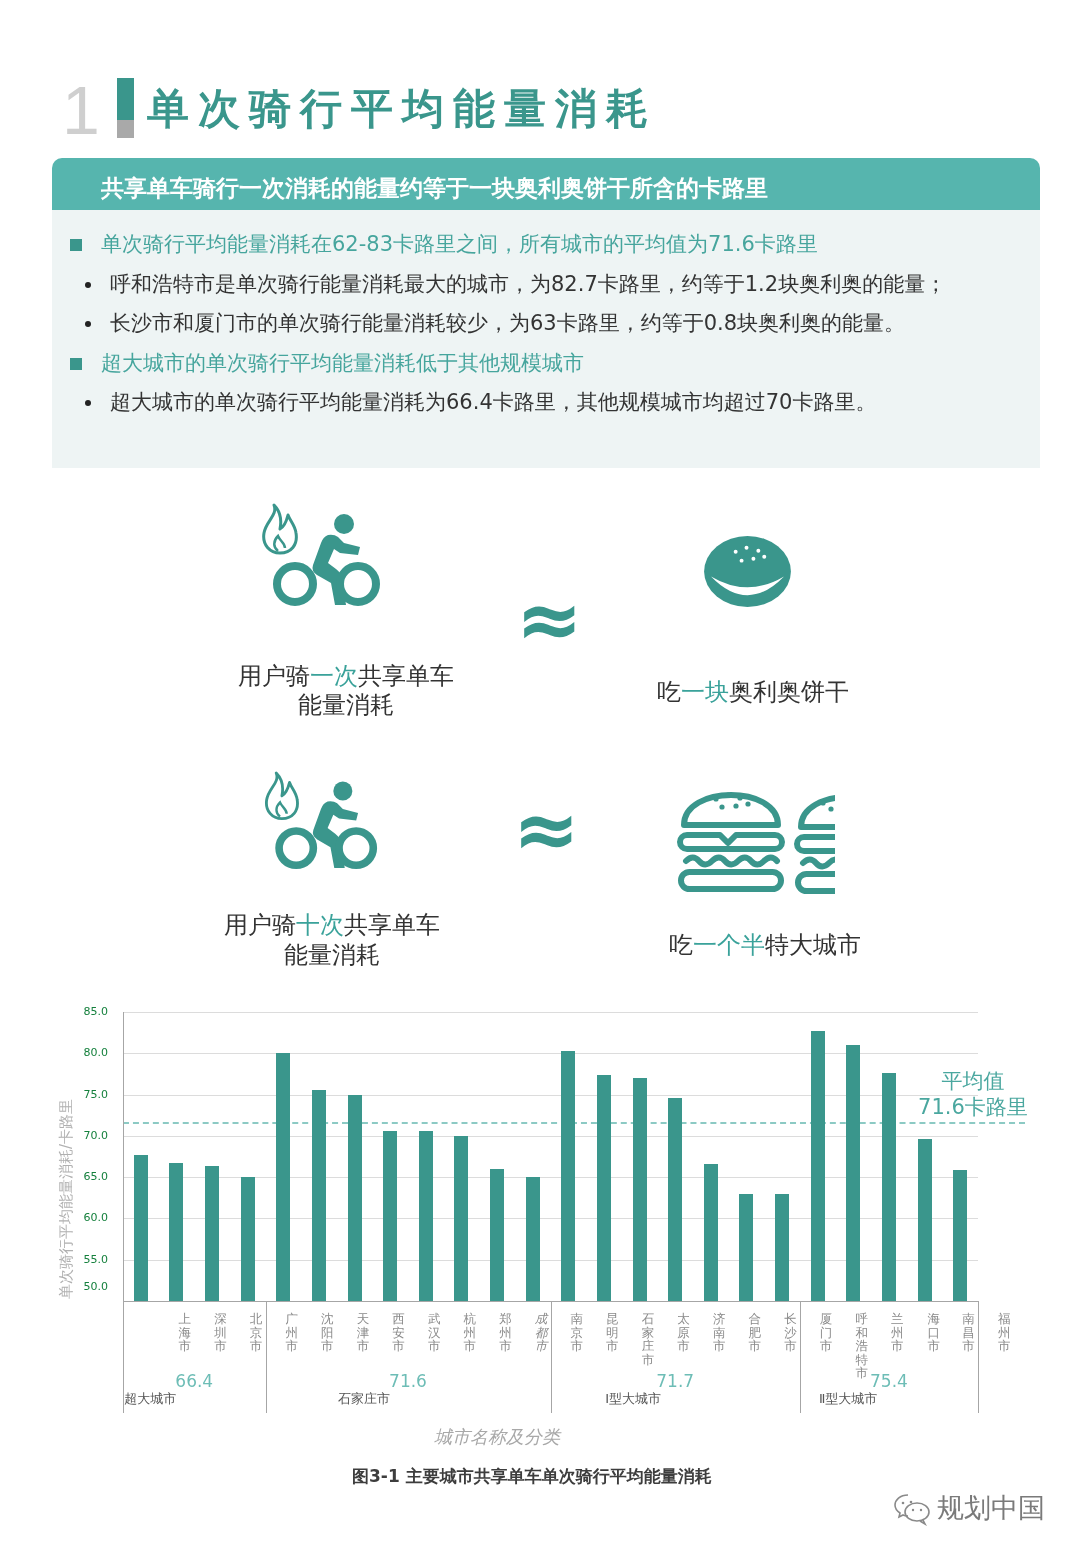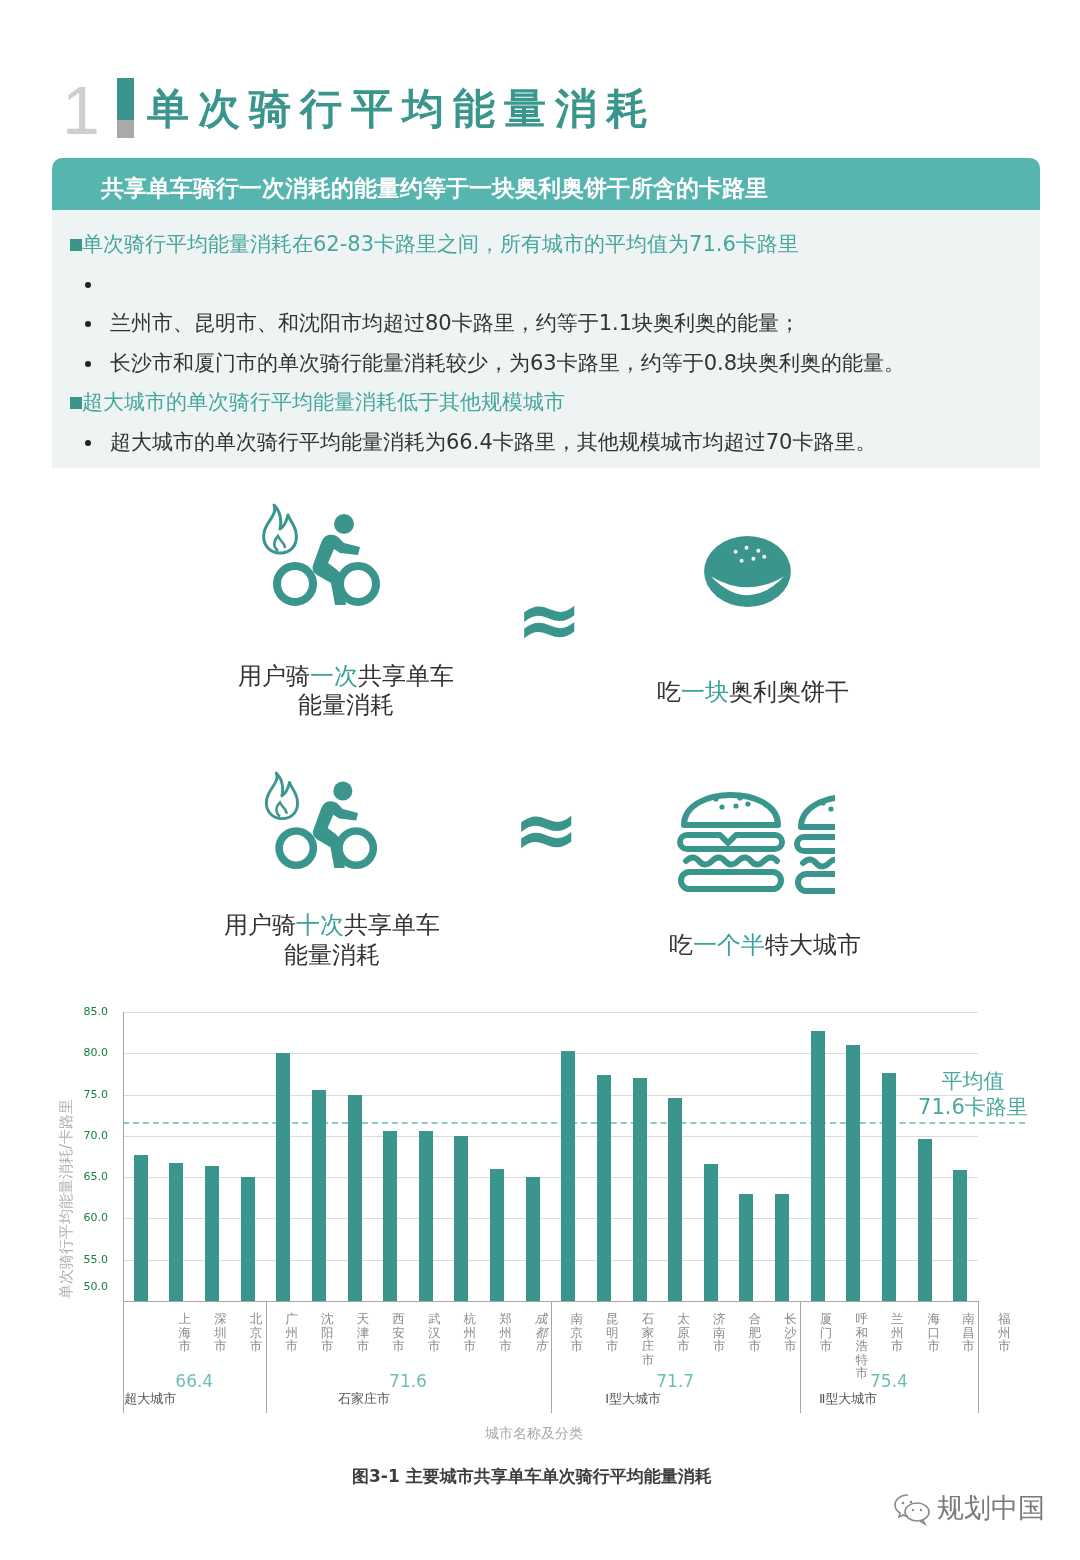--- a/index.html
+++ b/index.html
@@ -13,21 +13,21 @@
   .title-bar .top { height:42px; background:#3a968c; }
   .title-bar .bot { height:18px; background:#a9a9a9; }
   .sec-title { left:147px; top:84px; font-size:42px; line-height:50px; font-weight:bold; letter-spacing:9px; color:#3a968c; white-space:nowrap; }
 
   
   .banner { left:52px; top:158px; width:988px; height:52px; background:#56b5ae; border-radius:10px 10px 0 0; }
   .banner-text { position:absolute; left:18px; top:4px; line-height:52px; font-size:23px; font-weight:bold; color:#fff; white-space:nowrap;margin-left:31px; }
   .panel { left:52px; top:210px; width:988px; height:258px; background:#eef4f4; }
   .sum-list { position:absolute; left:0; top:15px; width:988px; }
   .sum-line { position:relative; height:39.5px; line-height:39.5px; font-size:21px; white-space:nowrap; }
-  .sum-line.head { color:#46a59d; padding-left:30px; }
+  .sum-line.head { color:#46a59d; padding-left:49px; }
   .sum-line.bul { color:#333; padding-left:58px; }
   .sq { position:absolute; left:18px; top:14px; width:12px; height:12px; background:#3a968c; }
   .dot { position:absolute; left:33px; top:17px; width:6px; height:6px; border-radius:50%; background:#222; }
 
   
   .icon-box svg { display:block; width:100%; height:100%; }
   .approx { font-size:80px; line-height:80px; font-weight:bold; color:#3a968c; width:70px; text-align:center; }
   .info-text { font-size:24px; color:#333; text-align:center; white-space:nowrap; }
   .hl { color:#3aa29a; }
   .clip { overflow:hidden; }
@@ -38,21 +38,21 @@
   .ytick { position:absolute; width:60px; text-align:right; font-size:11px; color:#15803d; line-height:14px; }
   .bar { position:absolute; width:14px; background:#3a968c; }
   .vline { position:absolute; width:1px; background:#a6a6a6; }
   .hline { position:absolute; height:1px; background:#a6a6a6; }
   .cat { position:absolute; width:14px; font-size:12.5px; line-height:13.5px; color:#8a8a8a; word-break:break-all; text-align:center;margin-left:44px; }
   .grp-avg { position:absolute; width:120px; text-align:center; font-size:17px; color:#6dbdb6; line-height:20px; }
   .grp-name { position:absolute; width:140px; text-align:left; font-size:13px; color:#555; line-height:16px; }
   .avg-line { position:absolute; left:123px; width:902px; height:0; border-top:2px dashed #8ccac4; }
   .avg-label { position:absolute; left:912px; top:68px; width:122px; text-align:center; font-size:21px; line-height:26px; color:#4aa79f; }
   .ytitle { position:absolute; left:-50px; top:190px; width:232px; text-align:center; font-size:15px; line-height:18px; color:#b0b0b0; transform:rotate(-90deg); white-space:nowrap; }
-  .xtitle { position:absolute; left:434px; top:425px; width:200px; text-align:center; font-size:14px; color:#a8a8a8; }
+  .xtitle { position:absolute; left:434px; top:425px; width:200px; text-align:left; font-size:18px; color:#a8a8a8;font-style:italic; }
 
   .caption { left:352px; top:1465px; font-size:17px; font-weight:bold; color:#3d3d3d; white-space:nowrap; }
   .wm-icon { left:893px; top:1492px; width:38px; height:34px; }
   .wm-text { left:937px; top:1490px; font-size:27px; line-height:36px; color:#7a7a7a; white-space:nowrap; }
 </style>
 </head>
 <body>
 
 <div class="abs sec-num">1</div>
 <div class="abs title-bar">
@@ -66,24 +66,21 @@
 </div>
 
 <div class="abs panel">
   <div class="sum-list">
     <div class="sum-line head">
       <span class="sq"></span>
       <span>单次骑行平均能量消耗在62-83卡路里之间，所有城市的平均值为71.6卡路里</span>
     </div>
     <div class="sum-line bul">
       <span class="dot"></span>
-    </div>
-    <div class="sum-line bul">
-      <span class="dot"></span>
-      <span>兰州市、昆明市、和沈阳市均超过80卡路里，约等于1.1块奥利奥的能量；</span>
+      <span>呼和浩特市是单次骑行能量消耗最大的城市，为82.7卡路里，约等于1.2块奥利奥的能量；</span>
     </div>
     <div class="sum-line bul">
       <span class="dot"></span>
       <span>长沙市和厦门市的单次骑行能量消耗较少，为63卡路里，约等于0.8块奥利奥的能量。</span>
     </div>
     <div class="sum-line head">
       <span class="sq"></span>
       <span>超大城市的单次骑行平均能量消耗低于其他规模城市</span>
     </div>
     <div class="sum-line bul">

